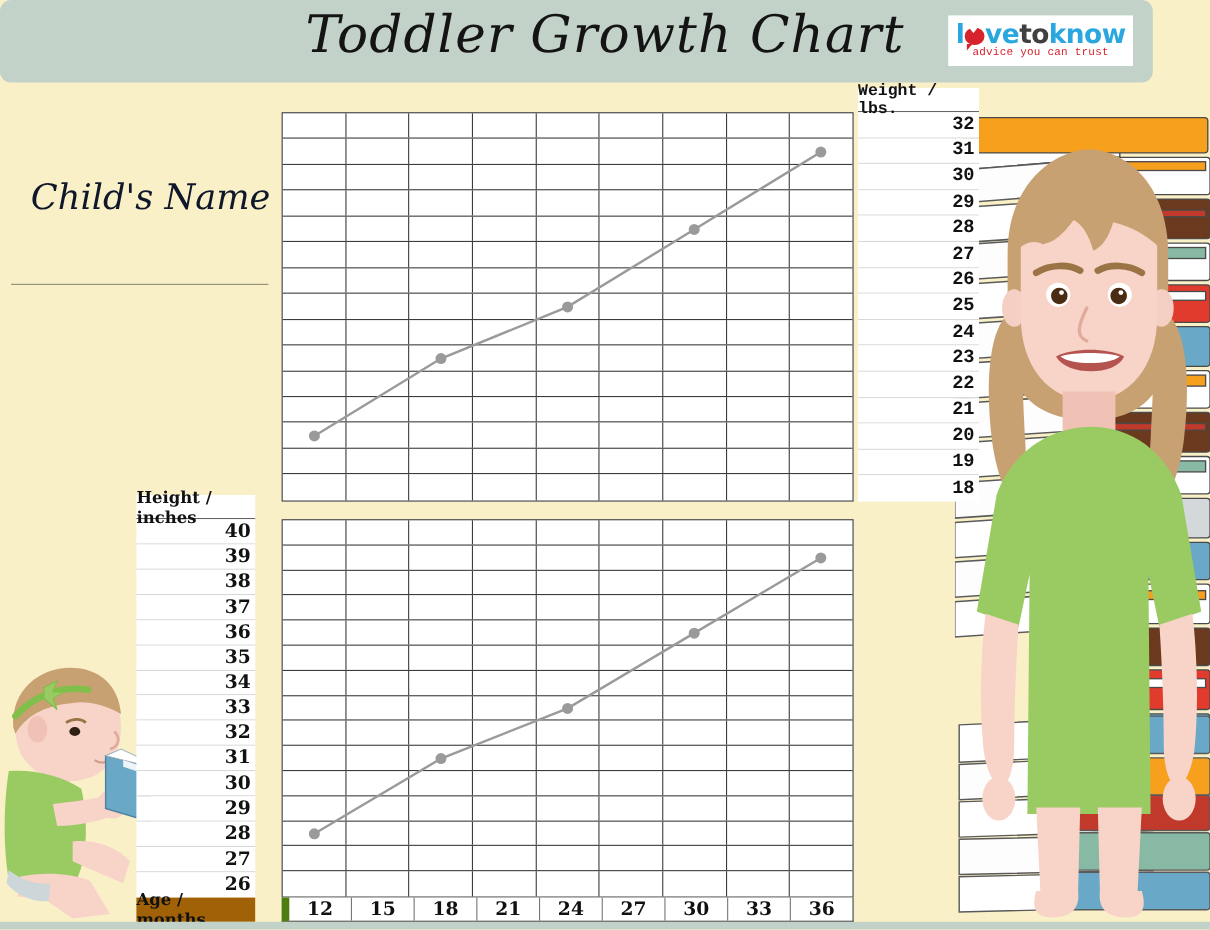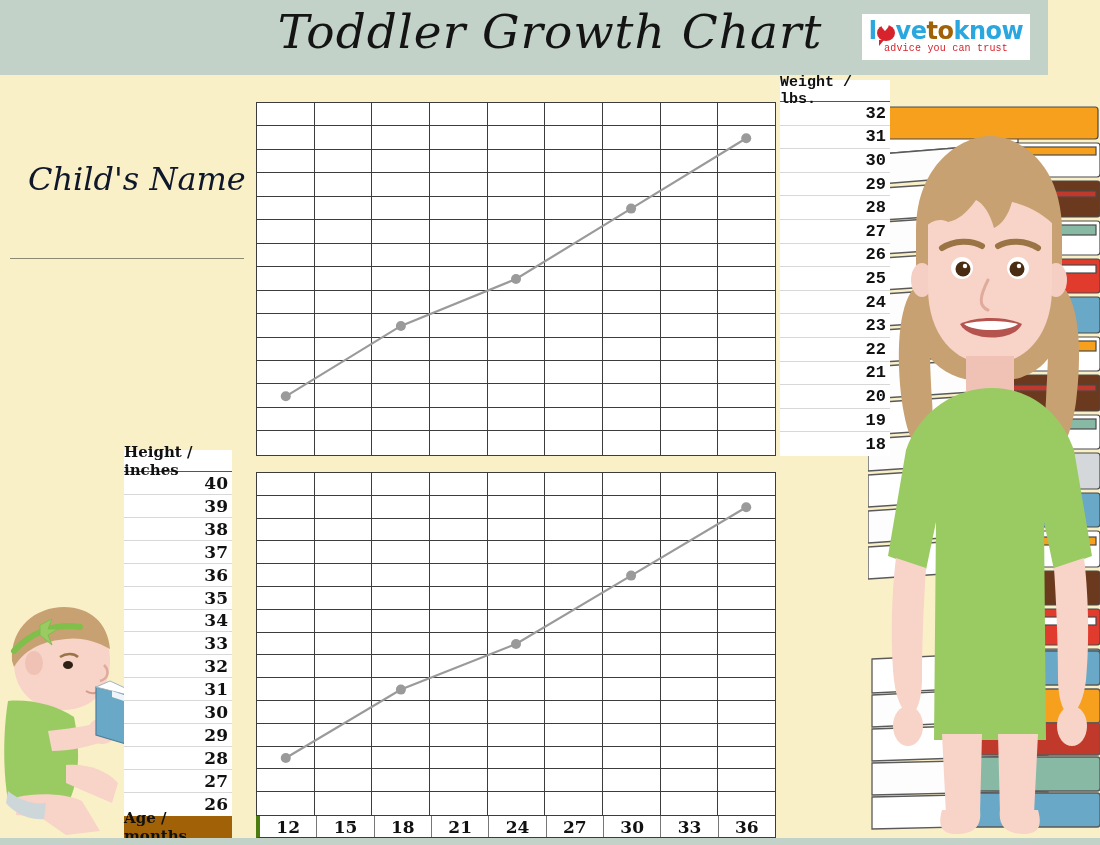--- a/index.html
+++ b/index.html
@@ -8,36 +8,37 @@
     background:#faf0c8;
     font-family:"Liberation Serif",serif;
     position:relative;
   }
   #page{position:absolute;inset:0;background:#faf0c8;}
 
   
   .header{
     position:absolute;left:0;top:0;width:1048px;height:75px;
     background:#c3d2c9;
+    border-radius:10px;
   }
   .header-title{
     position:absolute;left:0;top:4px;width:1100px;text-align:center;
     font-family:"DejaVu Serif",serif;
     font-style:italic;
     font-size:47px;color:#141414;letter-spacing:1px;
     white-space:nowrap;
   }
   .logo{
     position:absolute;left:862px;top:14px;width:168px;height:46px;
     background:#ffffff;
     display:flex;flex-direction:column;align-items:center;justify-content:center;
   }
   .logo-word{font-family:"DejaVu Sans",sans-serif;font-weight:bold;font-size:24px;line-height:24px;letter-spacing:-0.5px;white-space:nowrap;}
   .lg-blue{color:#2ba7e0;}
-  .lg-orange{color:#a16207;}
+  .lg-orange{color:#404040;}
   .logo-o{position:relative;display:inline-block;width:19px;}
   .bubble{
     display:inline-block;width:18px;height:16px;border-radius:50%;
     background:#d6232c;position:relative;top:2px;
   }
   .bubble:after{
     content:"";position:absolute;left:2px;bottom:-5px;
     border-left:5px solid #d6232c;border-bottom:6px solid transparent;
   }
   .heart{
@@ -122,21 +123,21 @@
     position:absolute;left:124px;top:816px;width:108px;height:22px;
     box-sizing:border-box;
     display:flex;align-items:center;justify-content:center;
     font-family:"DejaVu Serif",serif;font-weight:bold;font-size:15px;color:#111;
     background:#a16207;
   }
   .age-axis{
     position:absolute;left:256px;top:816px;width:520px;height:22px;
     box-sizing:border-box;
     display:flex;background:#ffffff;
-    border-left:4px solid #4d7c0f;border-right:1px solid #3c3c3c;
+    border-left:7px solid #4d7c0f;border-right:1px solid #3c3c3c;
     border-bottom:1px solid #3c3c3c;
   }
   .age-cell{
     flex:1 1 0;box-sizing:border-box;border-right:1px solid #777;
     display:flex;align-items:center;justify-content:center;
     font-family:"DejaVu Serif",serif;font-weight:bold;font-size:17px;color:#111;
   }
   .age-cell:last-child{border-right:none;}
 
   .plot-svg{position:absolute;left:0;top:0;pointer-events:none;}

